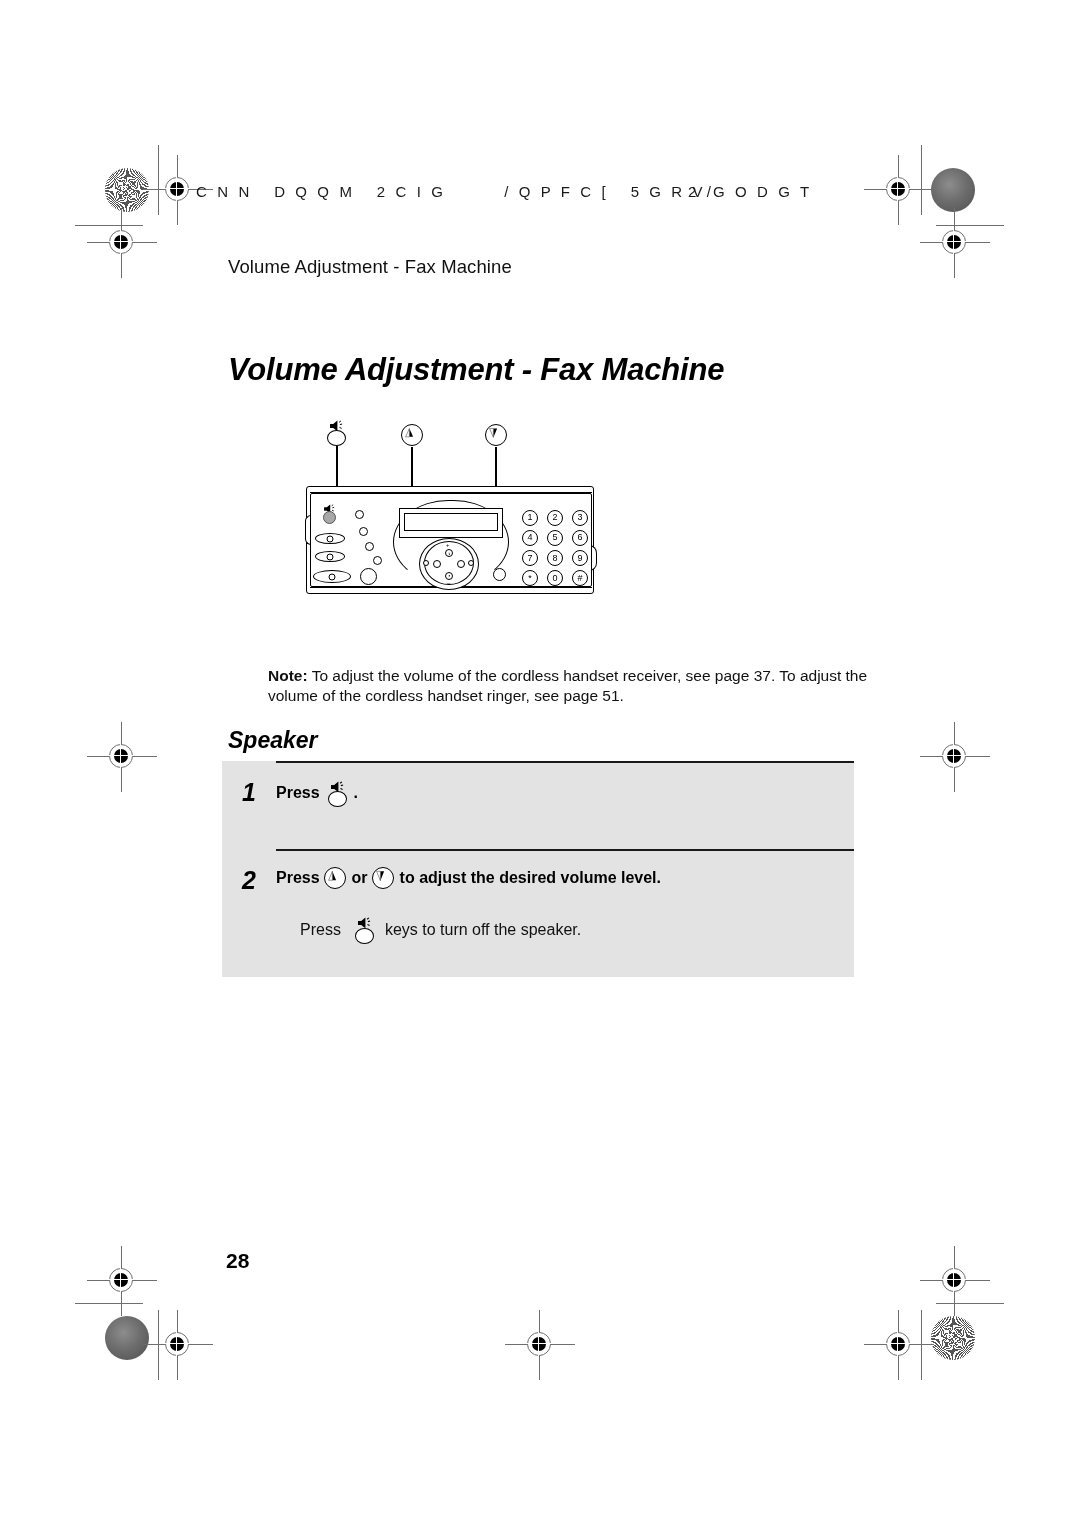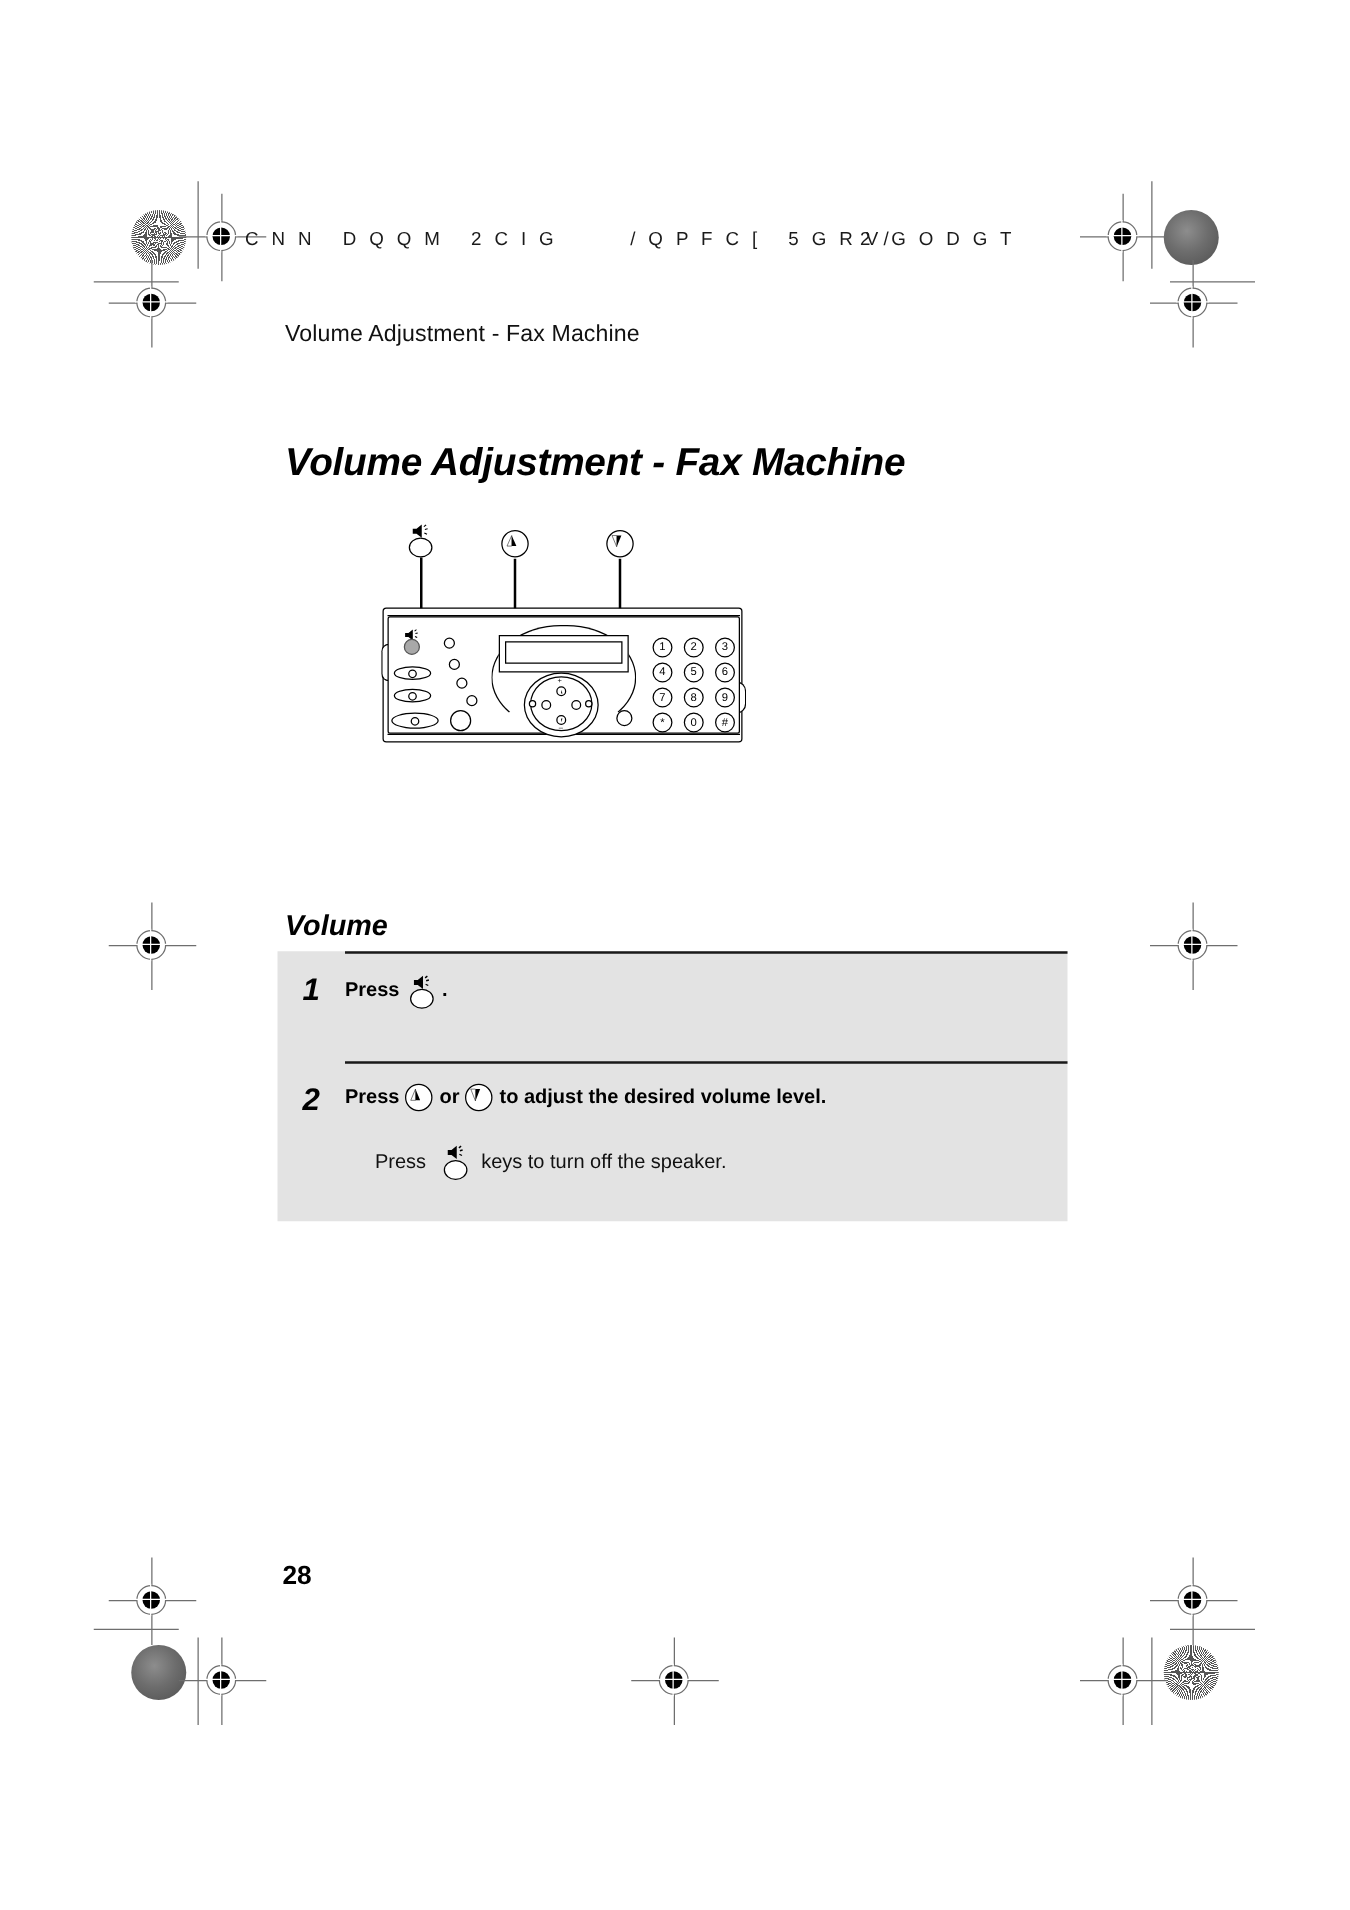--- a/index.html
+++ b/index.html
@@ -706,22 +706,23 @@
           <div class="key">
               <span class="c">#</span>
             </div>
         </div>
 
       </div>
     </div>
   </div>
 
 
-
-  <h2 id="subhead">Volume</h2>
+  <p id="note"><b>Note:</b><span> To adjust the volume of the cordless handset receiver, see page 37. To adjust the volume of the cordless handset ringer, see page 51.</span></p>
+
+  <h2 id="subhead">Speaker</h2>
 
   <div id="steps">
 
     <div class="step" id="step1">
       <div class="step-rule"></div>
       <div class="step-body">
         <div class="step-num">1</div>
         <div class="step-text">
           <span>Press</span>
           <span class="inline-speaker">

